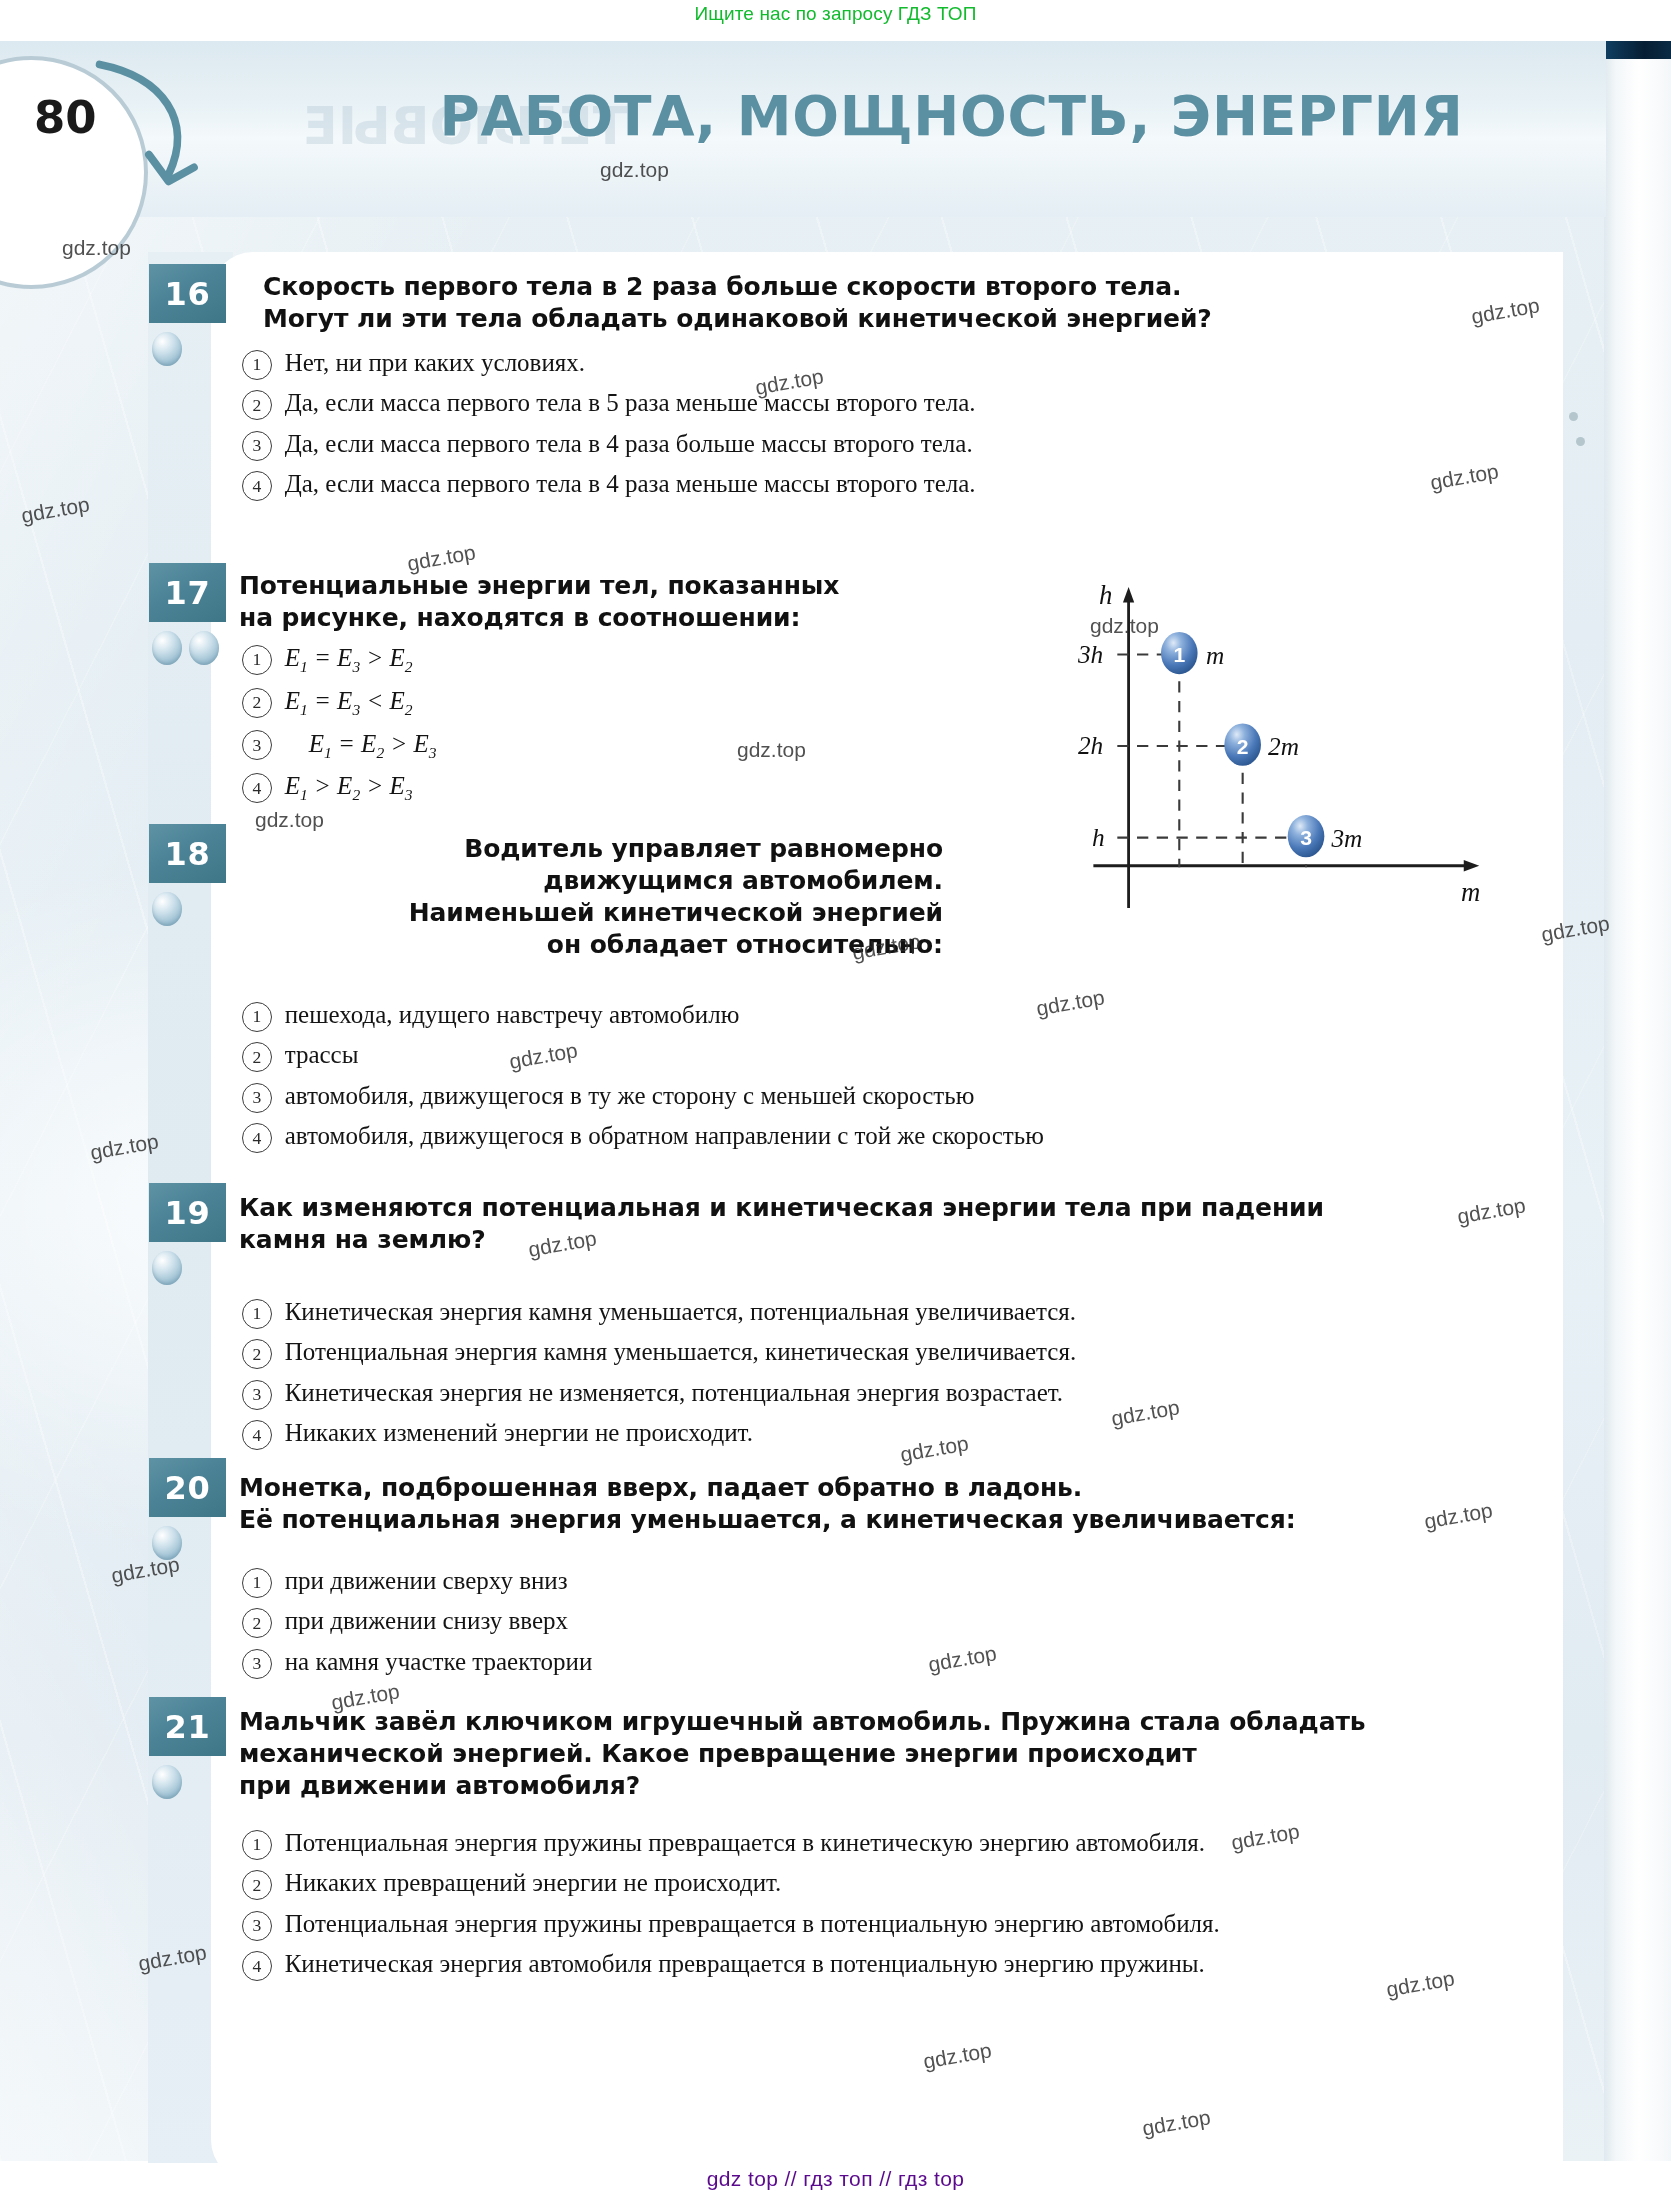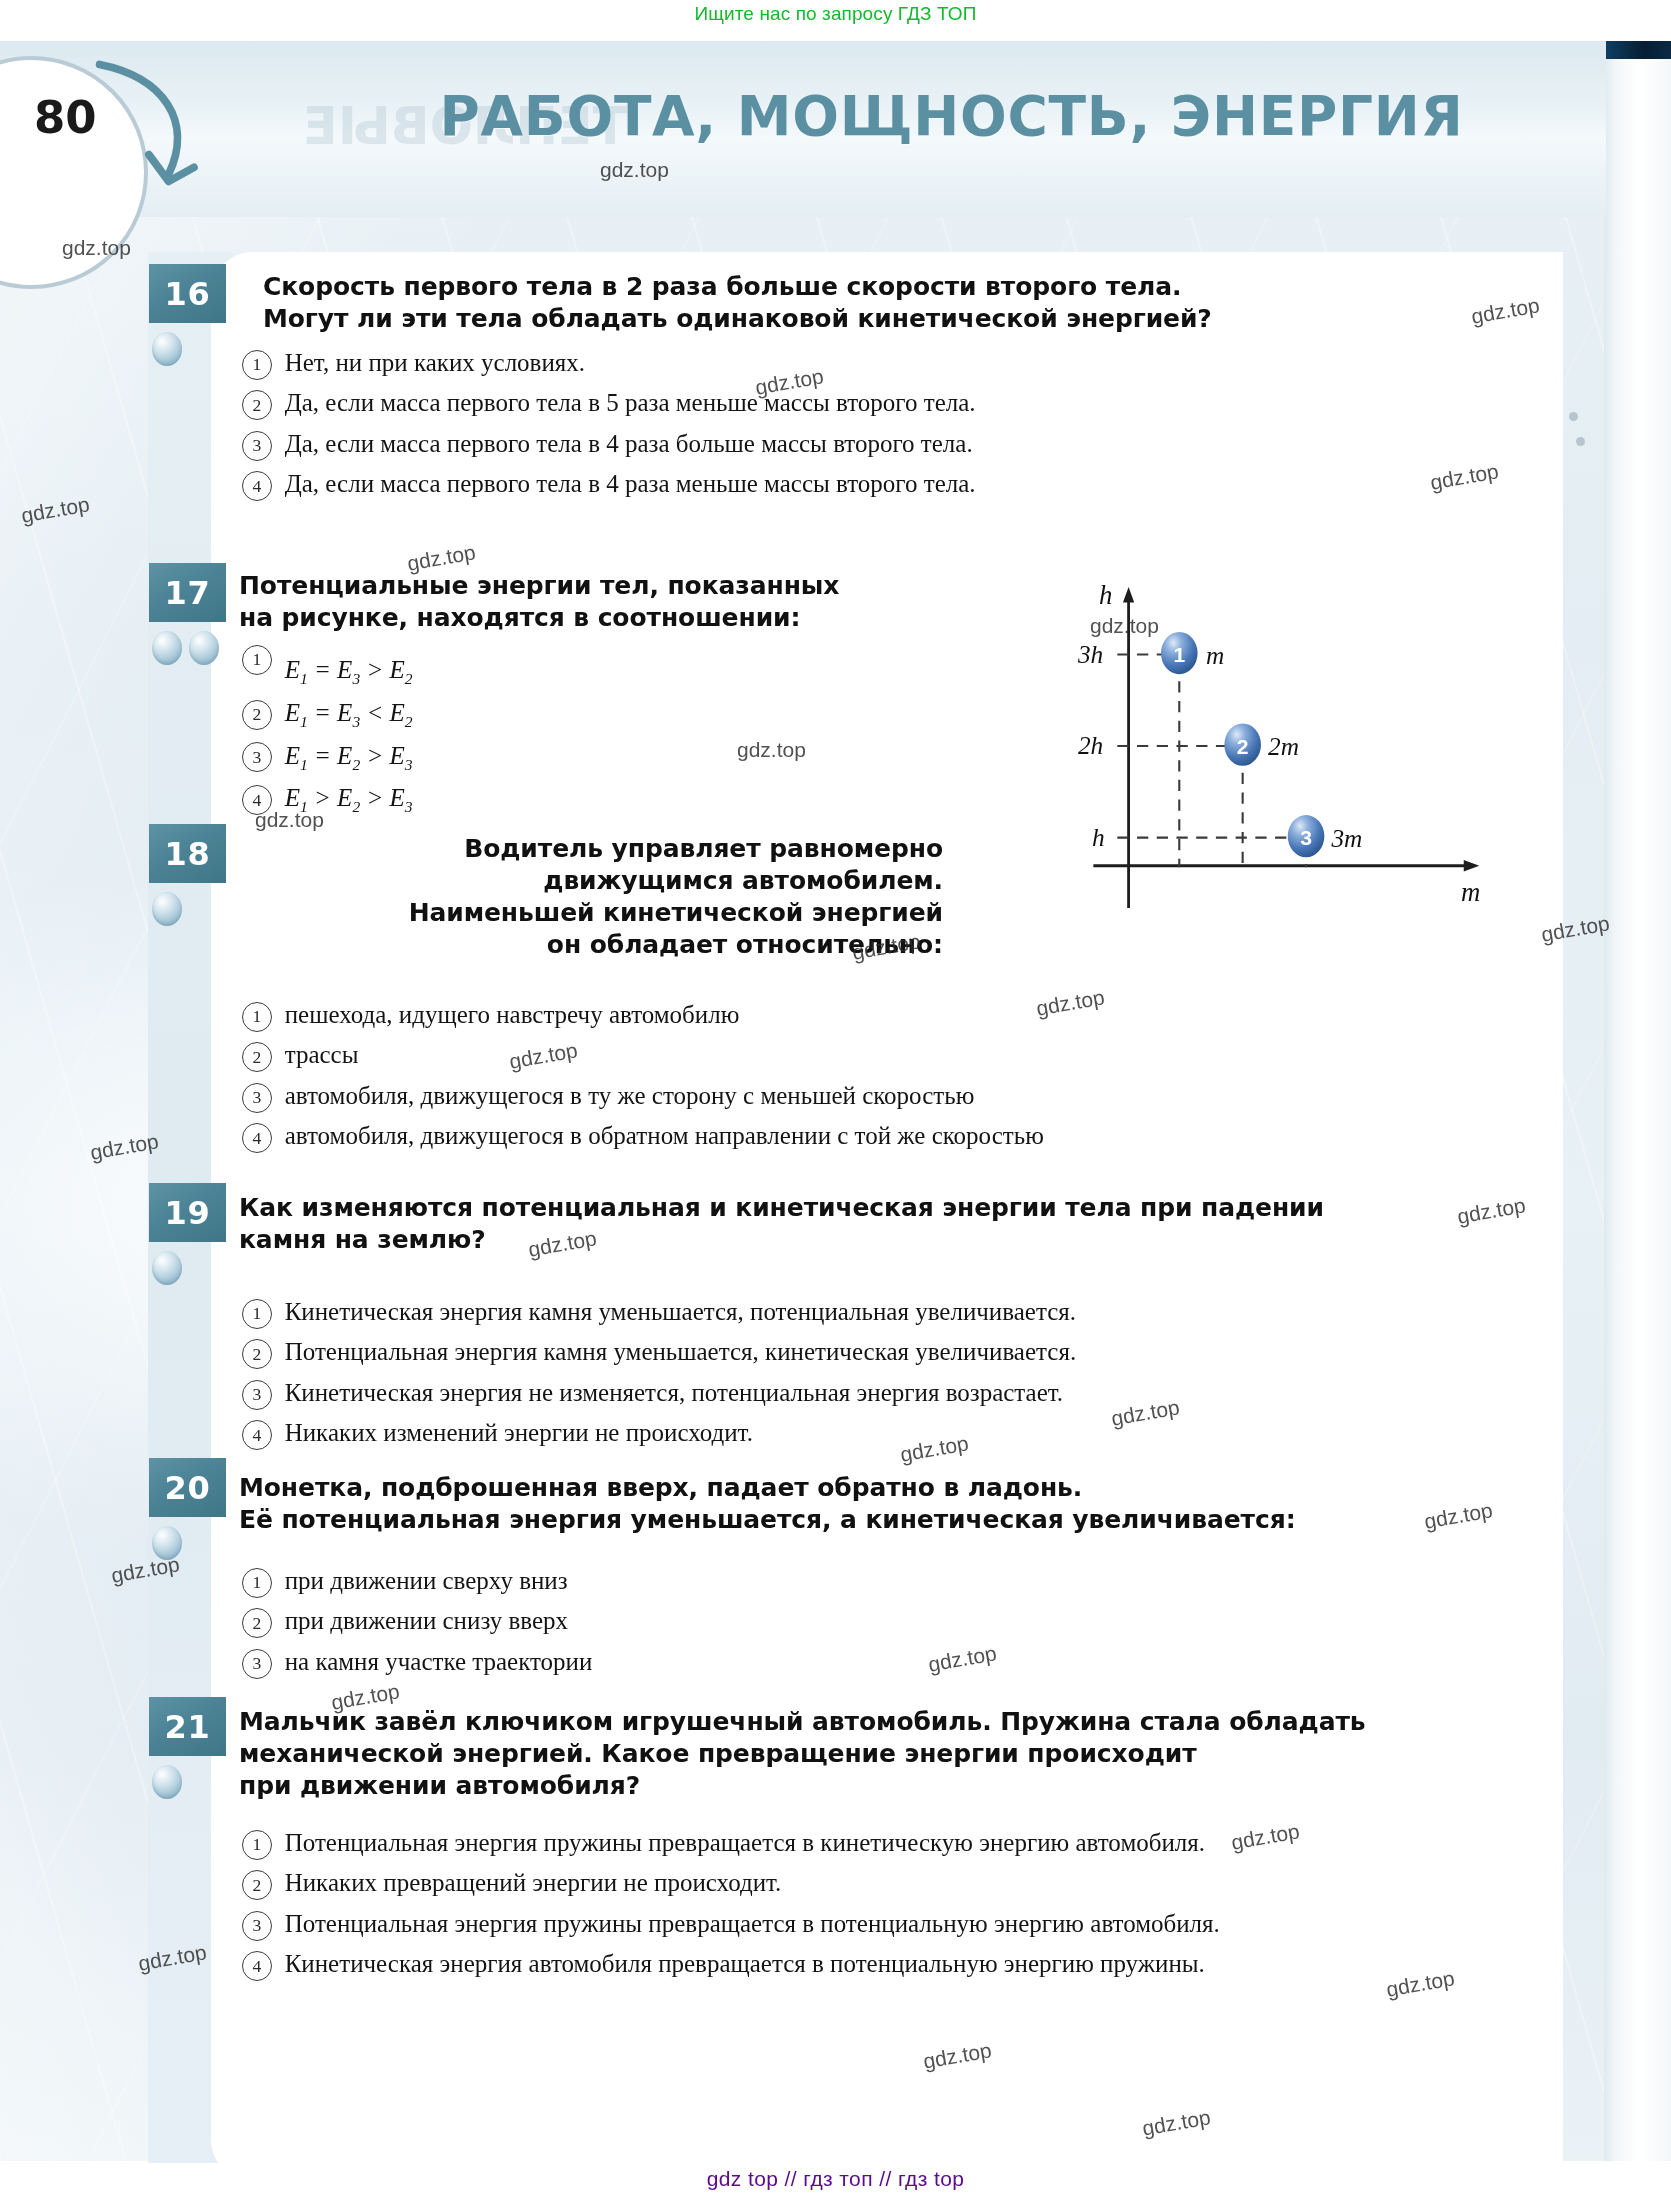--- a/index.html
+++ b/index.html
@@ -230,29 +230,29 @@
     <div class="q-badge">17</div>
     <div class="q-dots">
       <div class="marble"></div>
       <div class="marble"></div>
     </div>
     <div class="q-title" style="left:90px;top:7px;width:761px;white-space:pre-line;">Потенциальные энергии тел, показанных
 на рисунке, находятся в соотношении:</div>
     <div class="q-options" style="left:93px;top:79px;width:634px;">
       <div class="q-opt">
         <span class="opt-num">1</span>
-        <span class="opt-text" style="font-style:italic;margin-top:12px;">E<sub>1</sub> = E<sub>3</sub> &gt; E<sub>2</sub></span>
+        <span class="opt-text" style="font-style:italic;">E<sub>1</sub> = E<sub>3</sub> &gt; E<sub>2</sub></span>
       </div>
       <div class="q-opt">
         <span class="opt-num">2</span>
         <span class="opt-text" style="font-style:italic;">E<sub>1</sub> = E<sub>3</sub> &lt; E<sub>2</sub></span>
       </div>
       <div class="q-opt">
         <span class="opt-num">3</span>
-        <span class="opt-text" style="font-style:italic;">E<sub>1</sub> = E<sub>2</sub> &gt; E<sub>3</sub></span>
+        <span class="opt-text" style="font-style:italic;margin-left:24px;">E<sub>1</sub> = E<sub>2</sub> &gt; E<sub>3</sub></span>
       </div>
       <div class="q-opt">
         <span class="opt-num">4</span>
         <span class="opt-text" style="font-style:italic;">E<sub>1</sub> &gt; E<sub>2</sub> &gt; E<sub>3</sub></span>
       </div>
     </div>
 
     <div class="figure" style="left:895px;top:7px;width:479px;height:338px;">
       <svg width="479" height="338" viewBox="0 0 680 480">
 

